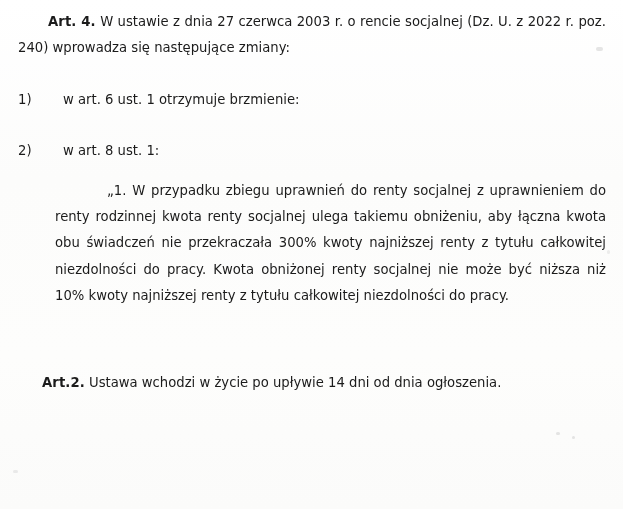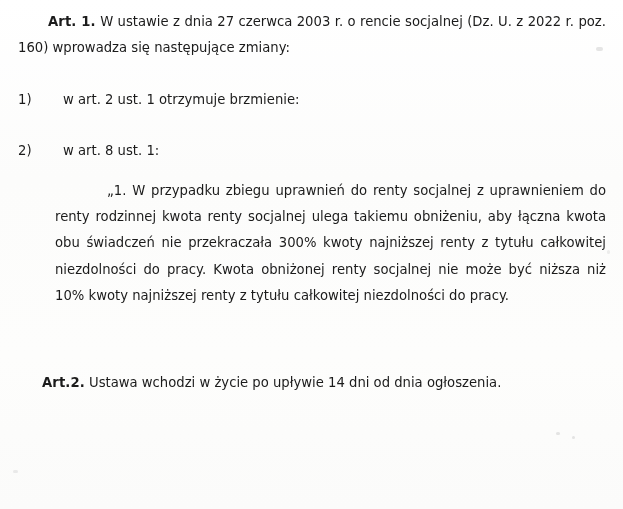--- a/index.html
+++ b/index.html
@@ -99,25 +99,25 @@
   .sp4 { left: 13px;  top: 470px; width: 5px;  height: 3px; border-radius: 2px; opacity: .4; }
   .sp5 { left: 607px; top: 250px; width: 3px;  height: 4px; border-radius: 2px; opacity: .35; }
 </style>
 </head>
 <body>
 
 <div id="page"></div>
 
 <div id="doc">
 
-  <p class="para intro"><span class="bold">Art. 1.</span><span> W ustawie z dnia 27 czerwca 2003 r. o rencie socjalnej (Dz. U. z 2022 r. poz. 160) wprowadza się następujące zmiany:</span></p>
+  <p class="para intro"><span class="bold">Art. 4.</span><span> W ustawie z dnia 27 czerwca 2003 r. o rencie socjalnej (Dz. U. z 2022 r. poz. 240) wprowadza się następujące zmiany:</span></p>
 
   <div class="item">
     <span class="item-marker">1)</span>
-    <span class="item-body">w art. 2 ust. 1 otrzymuje brzmienie:</span>
+    <span class="item-body">w art. 6 ust. 1 otrzymuje brzmienie:</span>
   </div>
 
 
   <div class="item">
     <span class="item-marker">2)</span>
     <span class="item-body">w art. 8 ust. 1:</span>
   </div>
 
   <p class="quote q2">„1.  W przypadku zbiegu uprawnień do renty socjalnej z uprawnieniem do renty rodzinnej kwota renty socjalnej ulega takiemu obniżeniu, aby łączna kwota obu świadczeń nie przekraczała 300% kwoty najniższej renty z tytułu całkowitej niezdolności do pracy. Kwota obniżonej renty socjalnej nie może być niższa niż 10% kwoty najniższej renty z tytułu całkowitej niezdolności do pracy.</p>
 

